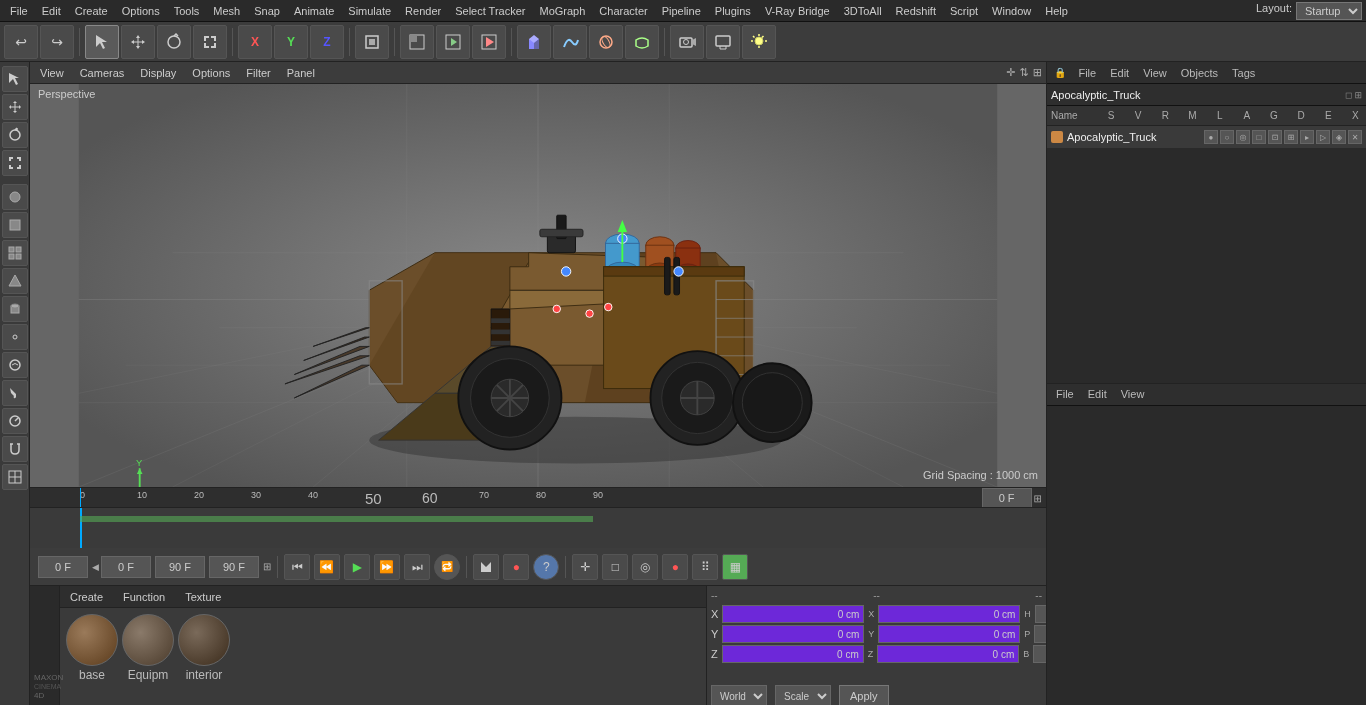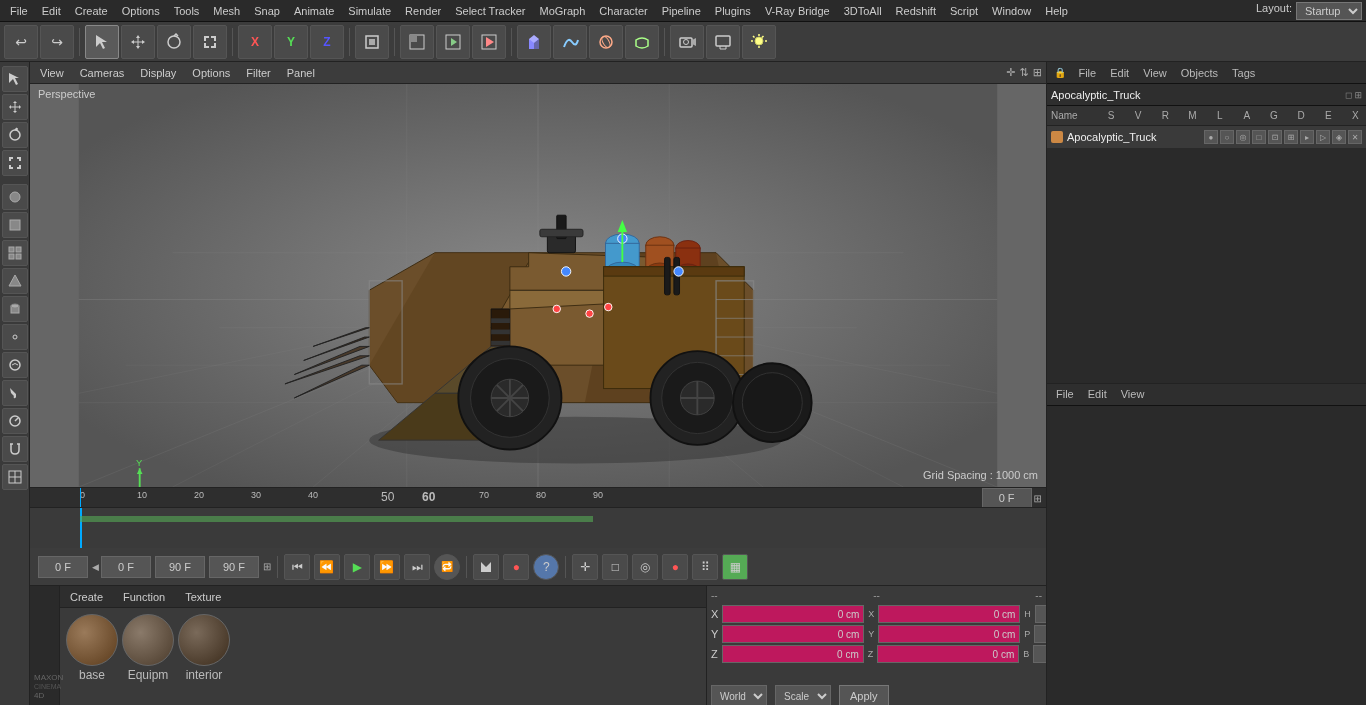--- a/index.html
+++ b/index.html
@@ -63,21 +63,21 @@
     .mat-label { font-size: 12px; color: #bbb; }
     .mat-sphere.base { background: radial-gradient(circle at 35% 35%, #9a7a5a, #5a3a1a); }
     .mat-sphere.equip { background: radial-gradient(circle at 35% 35%, #8a7a6a, #4a3a2a); }
     .mat-sphere.interior { background: radial-gradient(circle at 35% 35%, #7a6a5a, #3a2a1a); }
 
     
     #coords-panel { width: 340px; background: #3a3a3a; border-left: 1px solid #222; display: flex; flex-direction: column; padding: 4px; gap: 2px; }
     #coords-header { display: flex; justify-content: space-between; margin-bottom: 2px; color: #999; font-size: 10px; }
     .coord-row { display: flex; align-items: center; gap: 4px; height: 20px; }
     .coord-label { width: 16px; color: #ccc; font-size: 11px; text-align: center; }
-    .coord-input { flex: 1; height: 18px; background: #be185d; border: 1px solid #666; color: #ccc; font-size: 10px; padding: 1px 4px; text-align: right; }
+    .coord-input { flex: 1; height: 18px; background: #6d28d9; border: 1px solid #666; color: #ccc; font-size: 10px; padding: 1px 4px; text-align: right; }
     .coord-input-sm { width: 60px; height: 18px; background: #555; border: 1px solid #666; color: #ccc; font-size: 10px; padding: 1px 4px; text-align: right; }
     #coords-bottom { display: flex; gap: 8px; align-items: center; margin-top: 20px; }
     .coord-select { background: #555; color: #ccc; border: 1px solid #666; font-size: 10px; padding: 1px 4px; height: 22px; }
     .apply-btn { background: #555; color: #ccc; border: 1px solid #777; font-size: 11px; padding: 2px 10px; cursor: pointer; height: 22px; }
 
     
     #right-panel { width: 320px; background: #3a3a3a; border-left: 1px solid #222; display: flex; flex-direction: column; }
     #right-top { height: 50%; border-bottom: 1px solid #222; display: flex; flex-direction: column; }
     #right-bottom { height: 50%; display: flex; flex-direction: column; }
     .panel-toolbar { display: flex; align-items: center; background: #2e2e2e; height: 22px; padding: 0 4px; gap: 4px; border-bottom: 1px solid #111; }
@@ -483,22 +483,22 @@
       </div>
     </div>
 
     <div id="timeline">
       <div id="timeline-ruler">
         <span style="position:absolute;left:50px;top:2px;font-size:9px;color:#bbb;">0</span>
         <span style="position:absolute;left:107px;top:2px;font-size:9px;color:#bbb;">10</span>
         <span style="position:absolute;left:164px;top:2px;font-size:9px;color:#bbb;">20</span>
         <span style="position:absolute;left:221px;top:2px;font-size:9px;color:#bbb;">30</span>
         <span style="position:absolute;left:278px;top:2px;font-size:9px;color:#bbb;">40</span>
-        <span style="position:absolute;left:351px;top:2px;font-size:12px;color:#bbb;">50</span>
-        <span style="position:absolute;left:392px;top:2px;font-size:12px;color:#bbb;font-weight:bold;">60</span>
+        <span style="position:absolute;left:335px;top:2px;font-size:15px;color:#bbb;">50</span>
+        <span style="position:absolute;left:392px;top:2px;font-size:14px;color:#bbb;">60</span>
         <span style="position:absolute;left:449px;top:2px;font-size:9px;color:#bbb;">70</span>
         <span style="position:absolute;left:506px;top:2px;font-size:9px;color:#bbb;">80</span>
         <span style="position:absolute;left:563px;top:2px;font-size:9px;color:#bbb;">90</span>
 
         <div style="position:absolute;right:4px;top:0px;display:flex;align-items:center;gap:2px;">
           <input class="tl-frame-input" value="0 F" style="">
           <span style="font-size:10px;color:#aaa;">⊞</span>
         </div>
 
         <div style="position:absolute;left:50px;top:0;width:1px;height:20px;background:#0af;"></div>

